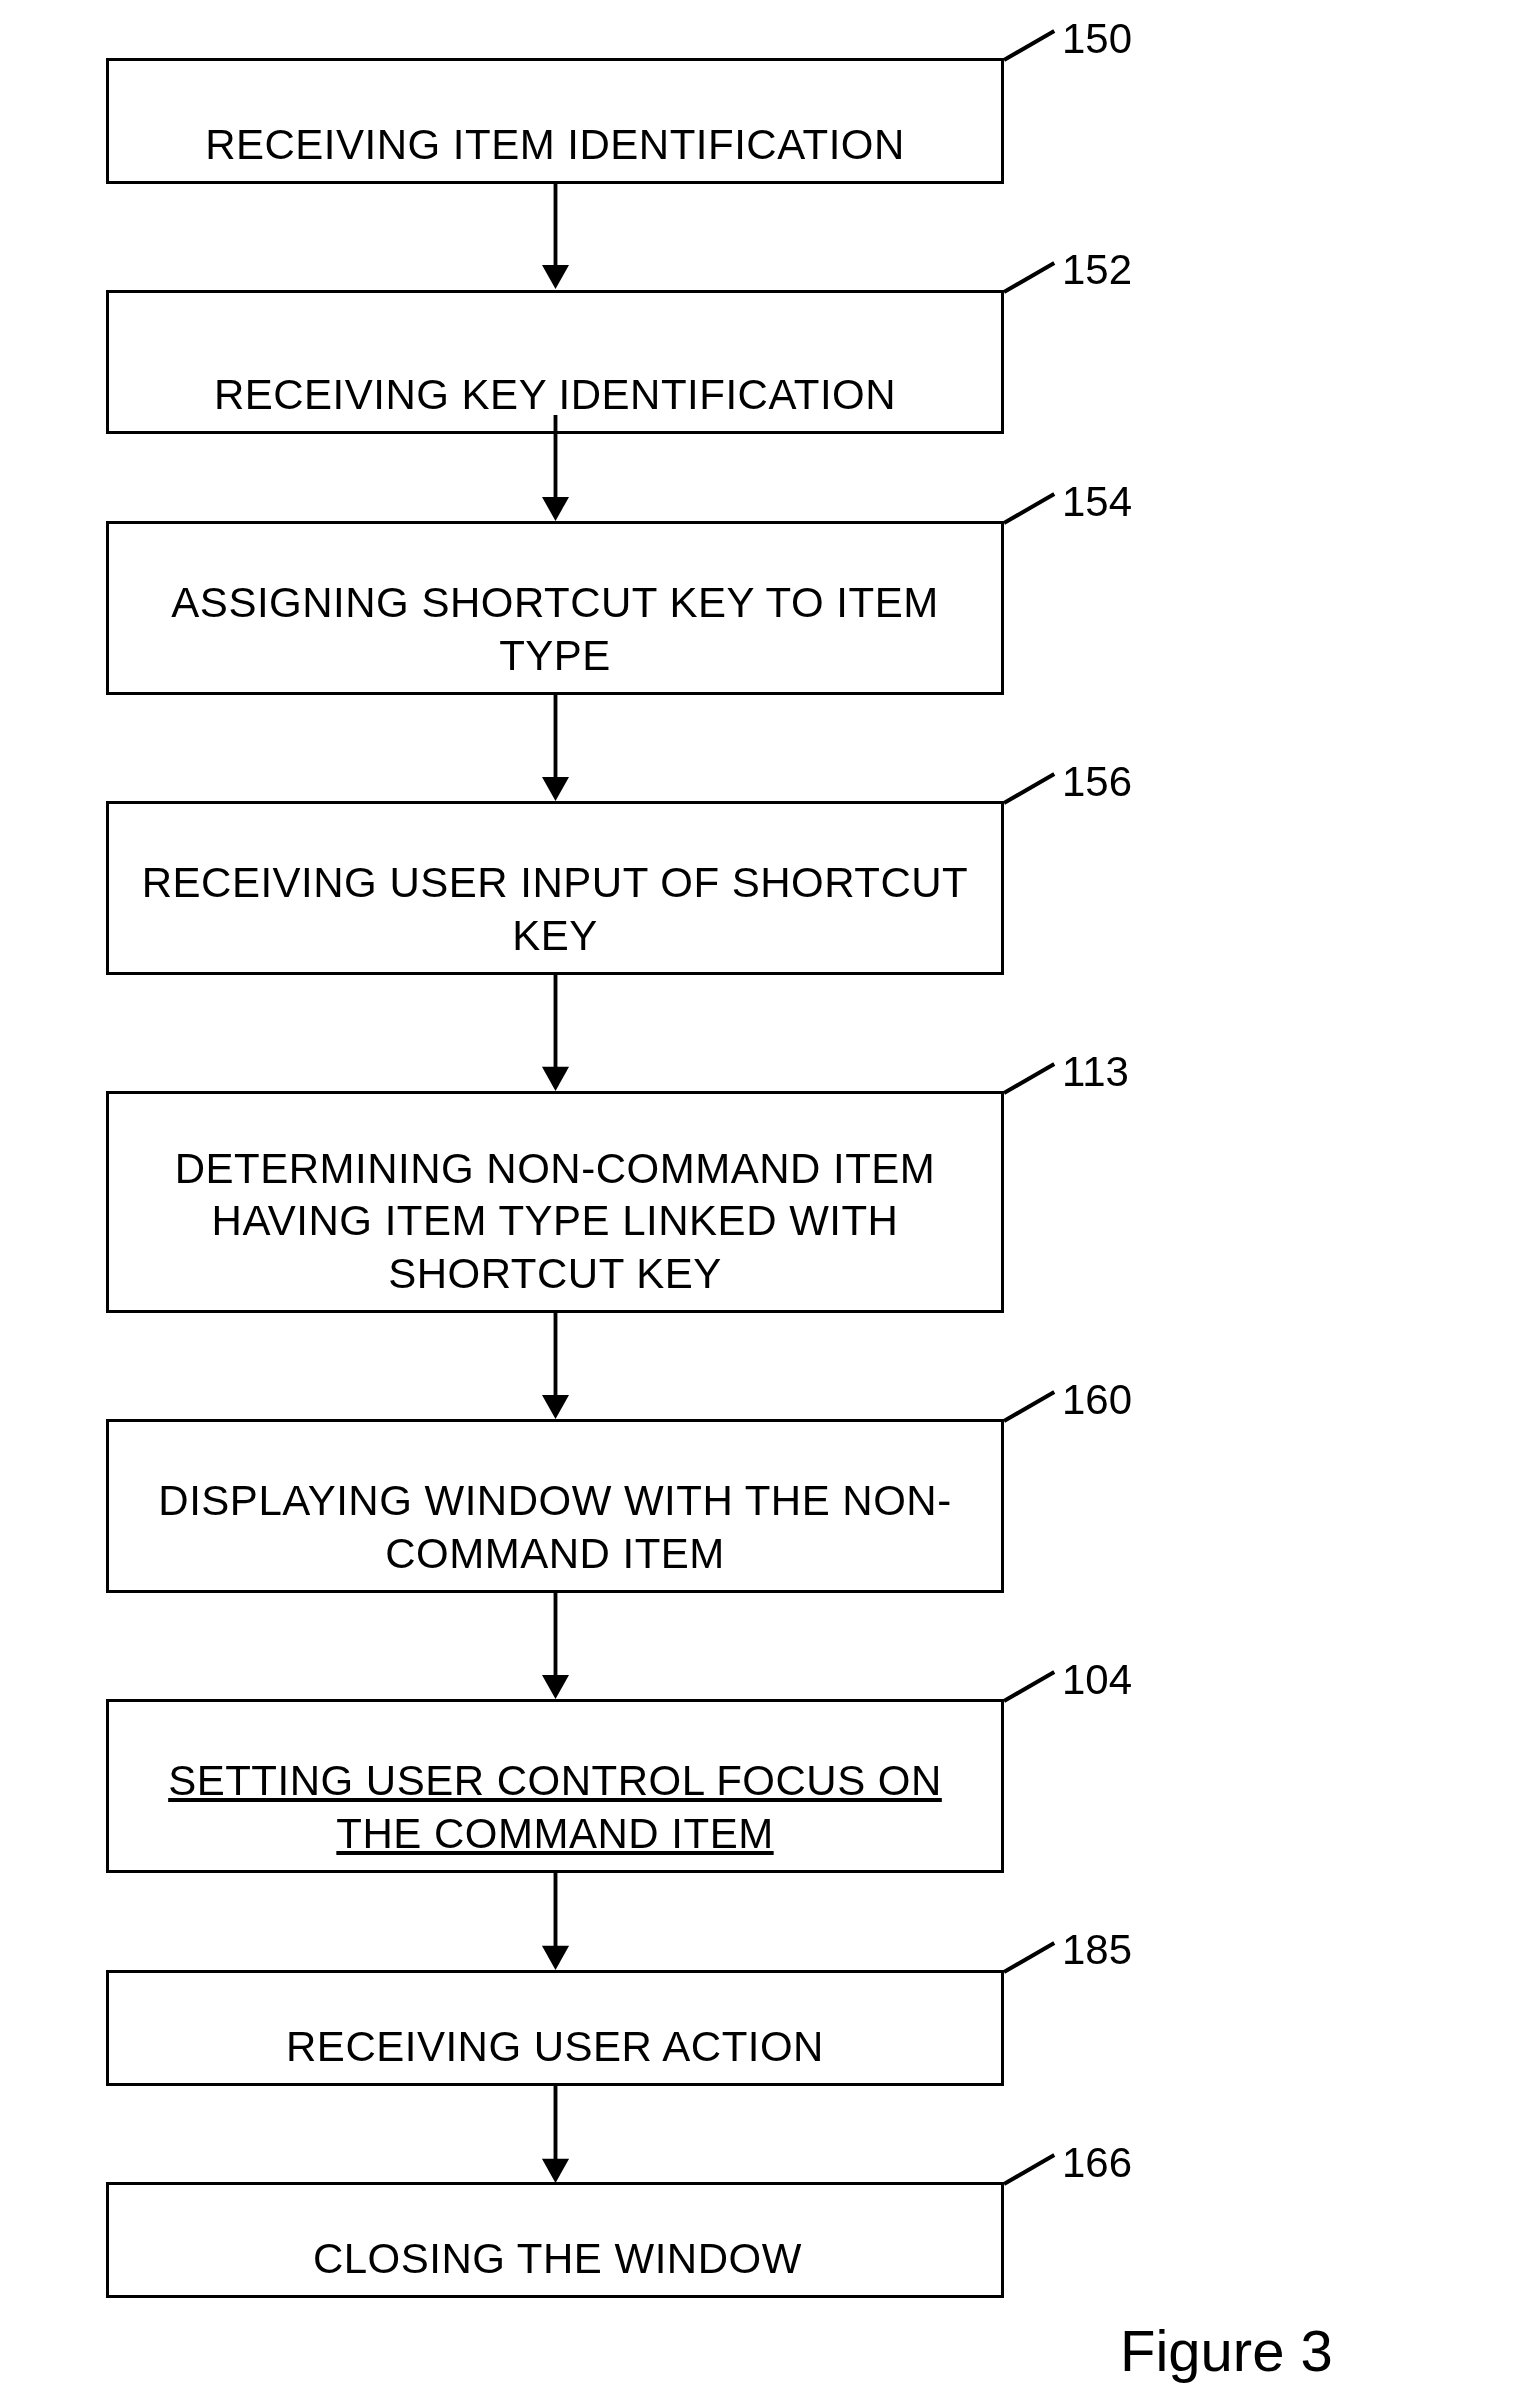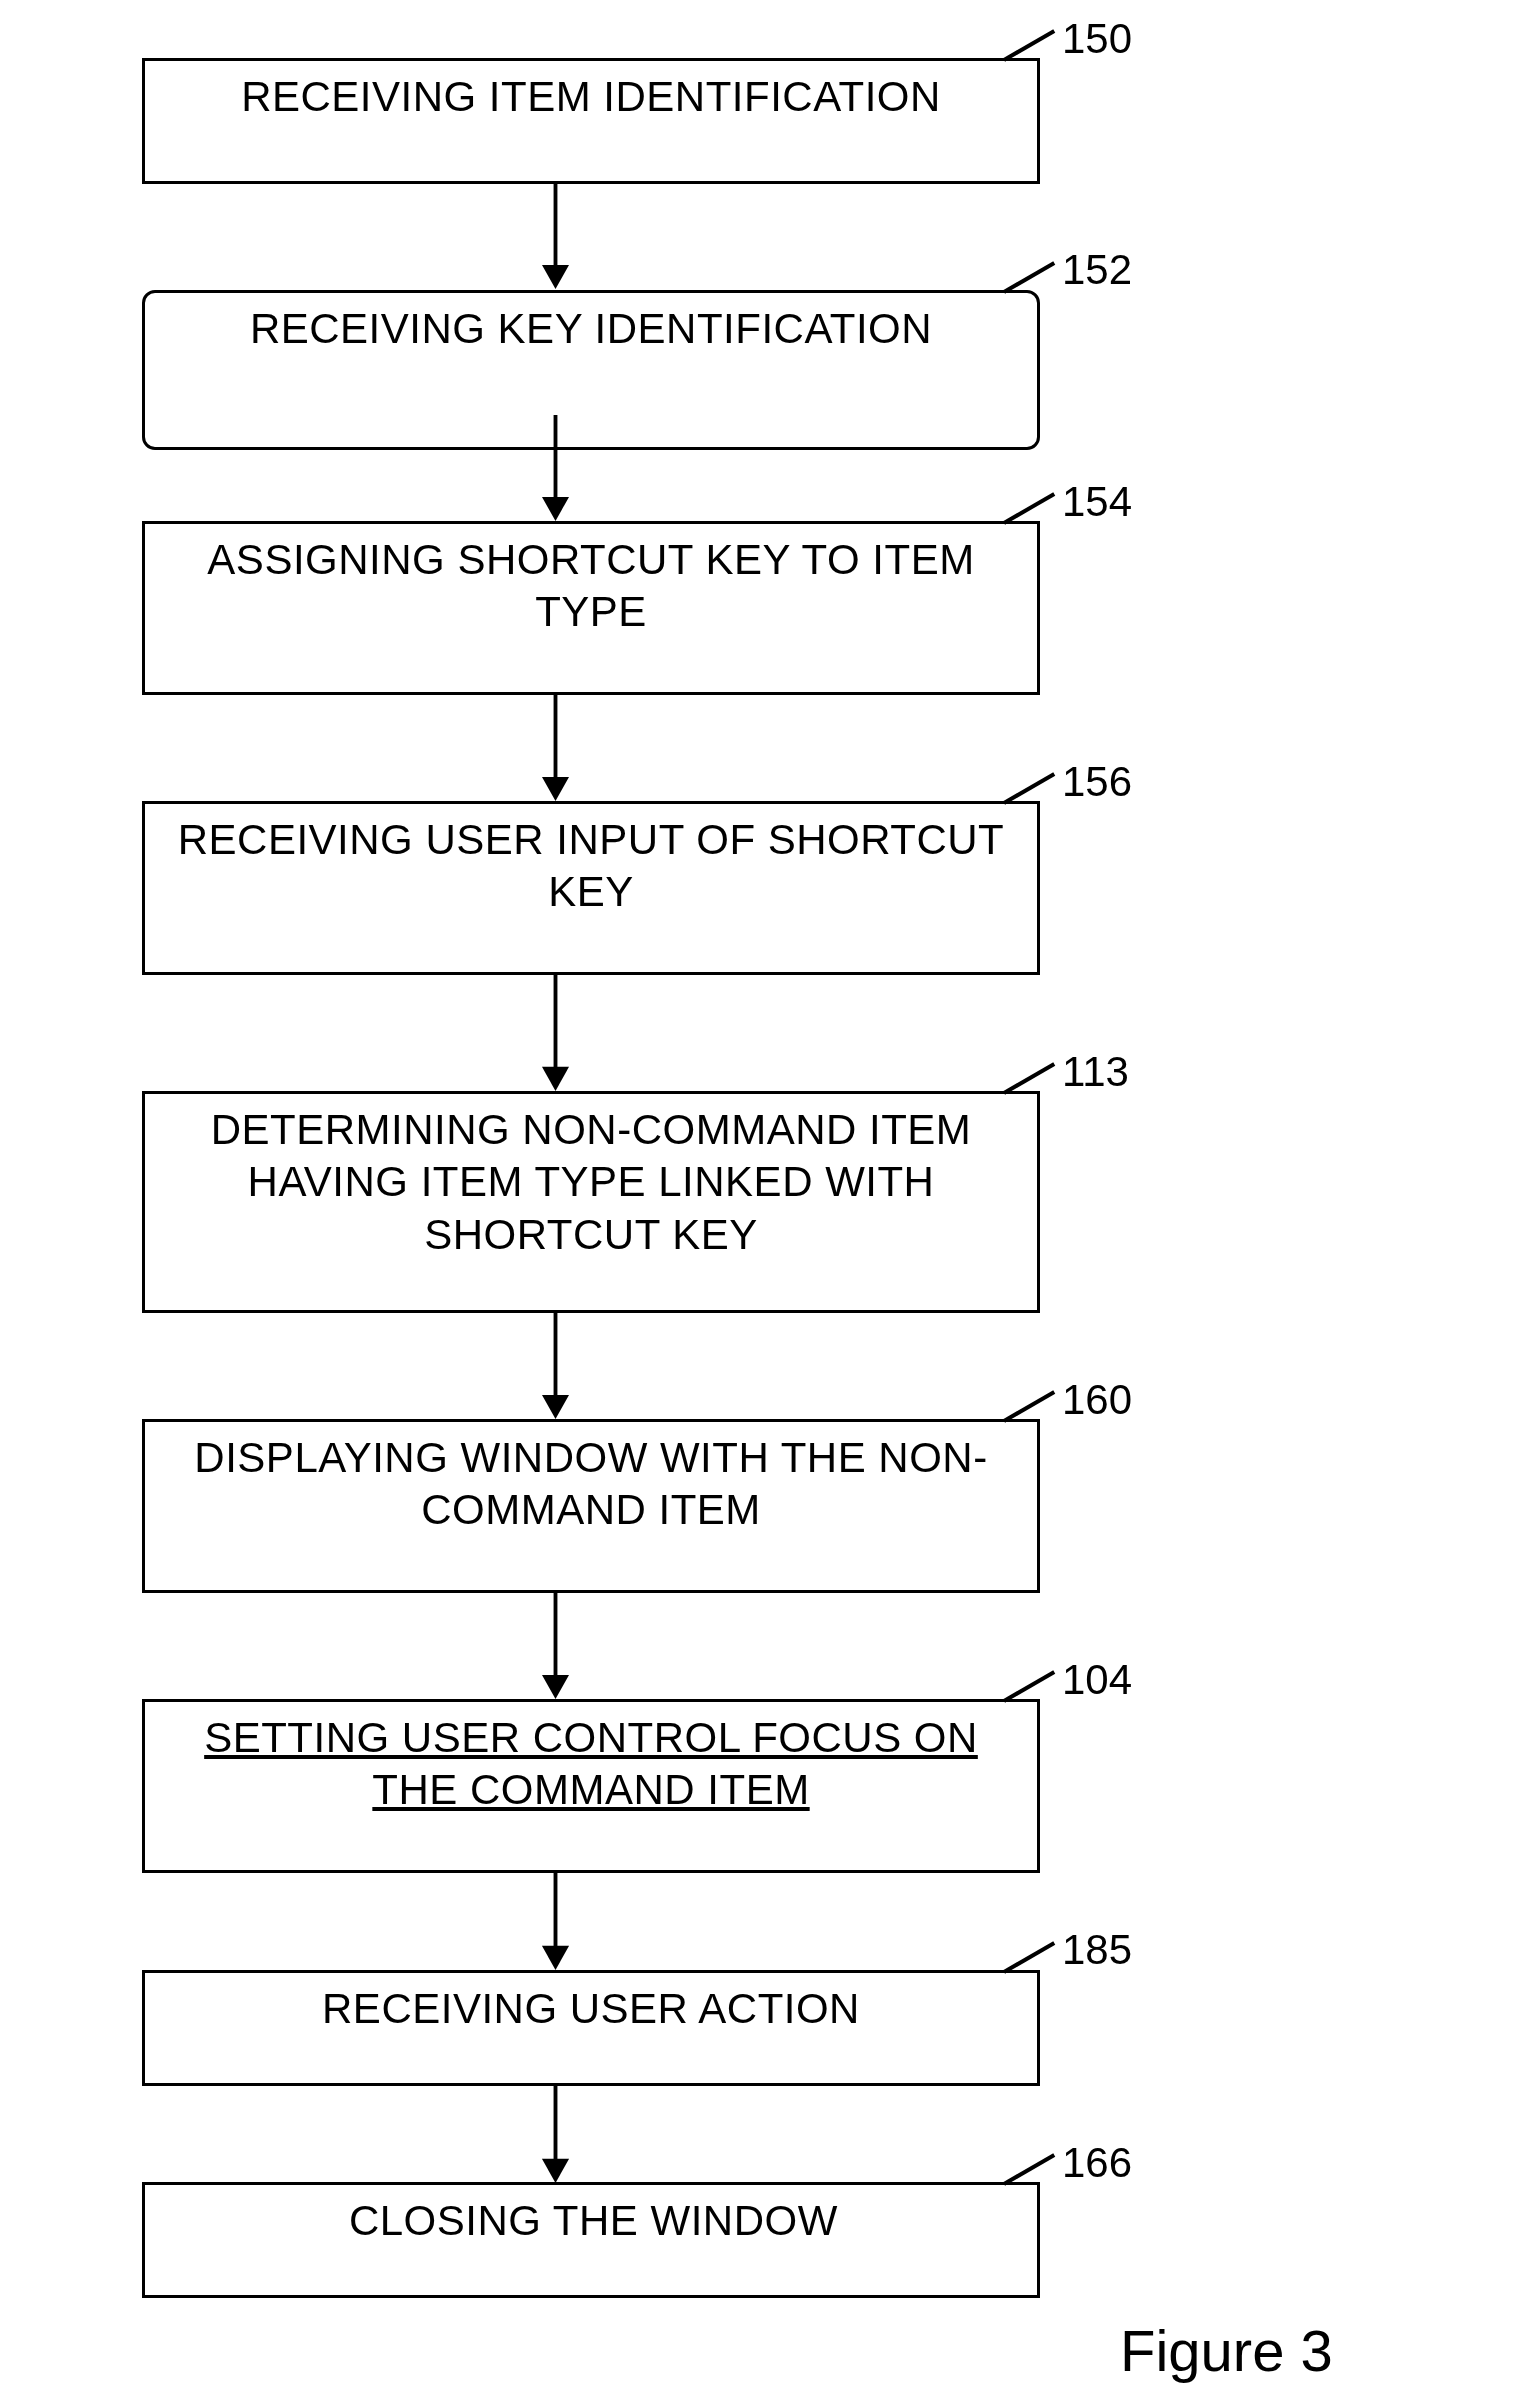--- a/index.html
+++ b/index.html
@@ -11,29 +11,28 @@
   .canvas {
     position: relative;
     width: 1525px;
     height: 2396px;
   }
   .step {
     position: absolute;
     border: 3.9px solid #000;
     box-sizing: border-box;
     display: flex;
-    align-items: flex-start;
+    align-items: flex-end;
     justify-content: center;
     text-align: center;
     padding: 9.7px 19.3px;
     font-size: 42px;
     line-height: 1.25;
     font-weight: 400;
     letter-spacing: 0.5px;
-    margin-left: 36px;
   }
   .ref {
     position: absolute;
     font-size: 42px;
   }
   .dash {
     position: absolute;
     height: 3.9px;
     background: #000;
     transform-origin: left center;
@@ -56,21 +55,21 @@
     <span>RECEIVING ITEM IDENTIFICATION</span>
   </div>
   <div class="dash" style="left:1004px; top:58px; width:58px; transform:rotate(-30deg);"></div>
   <div class="ref" style="left:1062px; top:14.5px;">150</div>
 
   <svg class="arrow-svg" style="left:536px; top:183px;" width="39" height="106" viewBox="0 0 40 110">
     <line x1="20" y1="0" x2="20" y2="90" stroke="#000" stroke-width="4"></line>
     <polygon points="20,110 6,85 34,85" fill="#000"></polygon>
   </svg>
 
-  <div class="step" style="left:106px; top:290px; width:898px; height:160px;border-radius:13px;">
+  <div class="step" style="left:106px; top:290px; width:898px; height:144px;">
     <span>RECEIVING KEY IDENTIFICATION</span>
   </div>
   <div class="dash" style="left:1004px; top:290px; width:58px; transform:rotate(-30deg);"></div>
   <div class="ref" style="left:1062px; top:246px;">152</div>
 
   <svg class="arrow-svg" style="left:536px; top:415px;" width="39" height="106" viewBox="0 0 40 110">
     <line x1="20" y1="0" x2="20" y2="90" stroke="#000" stroke-width="4"></line>
     <polygon points="20,110 6,85 34,85" fill="#000"></polygon>
   </svg>
 

